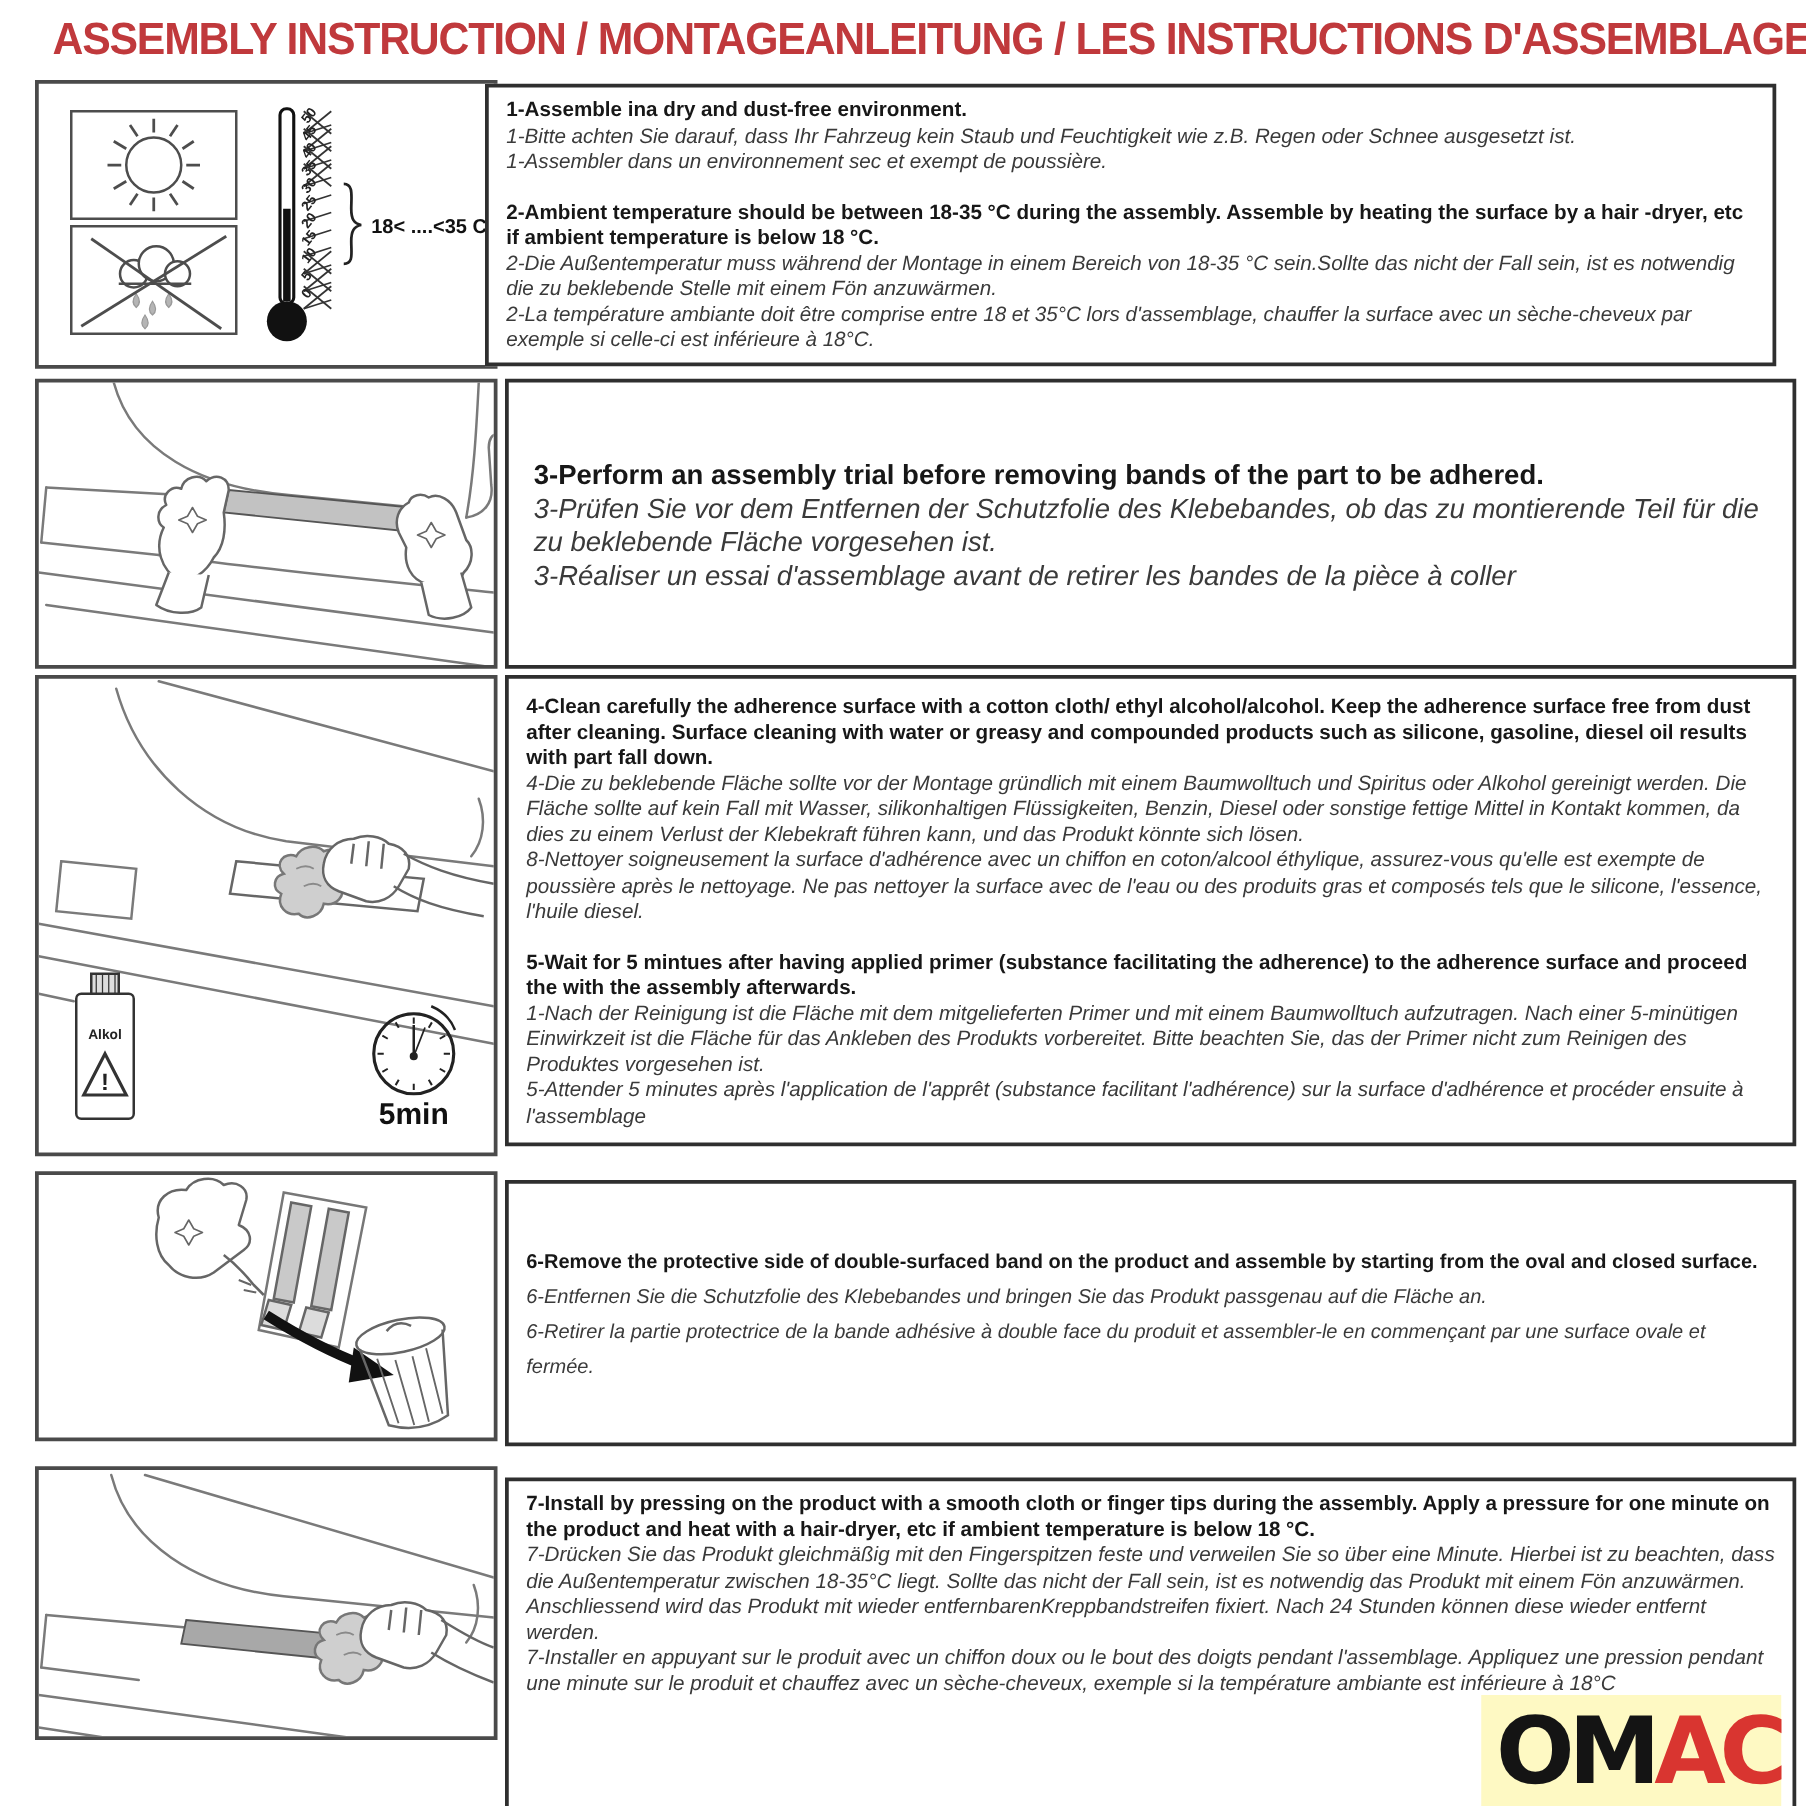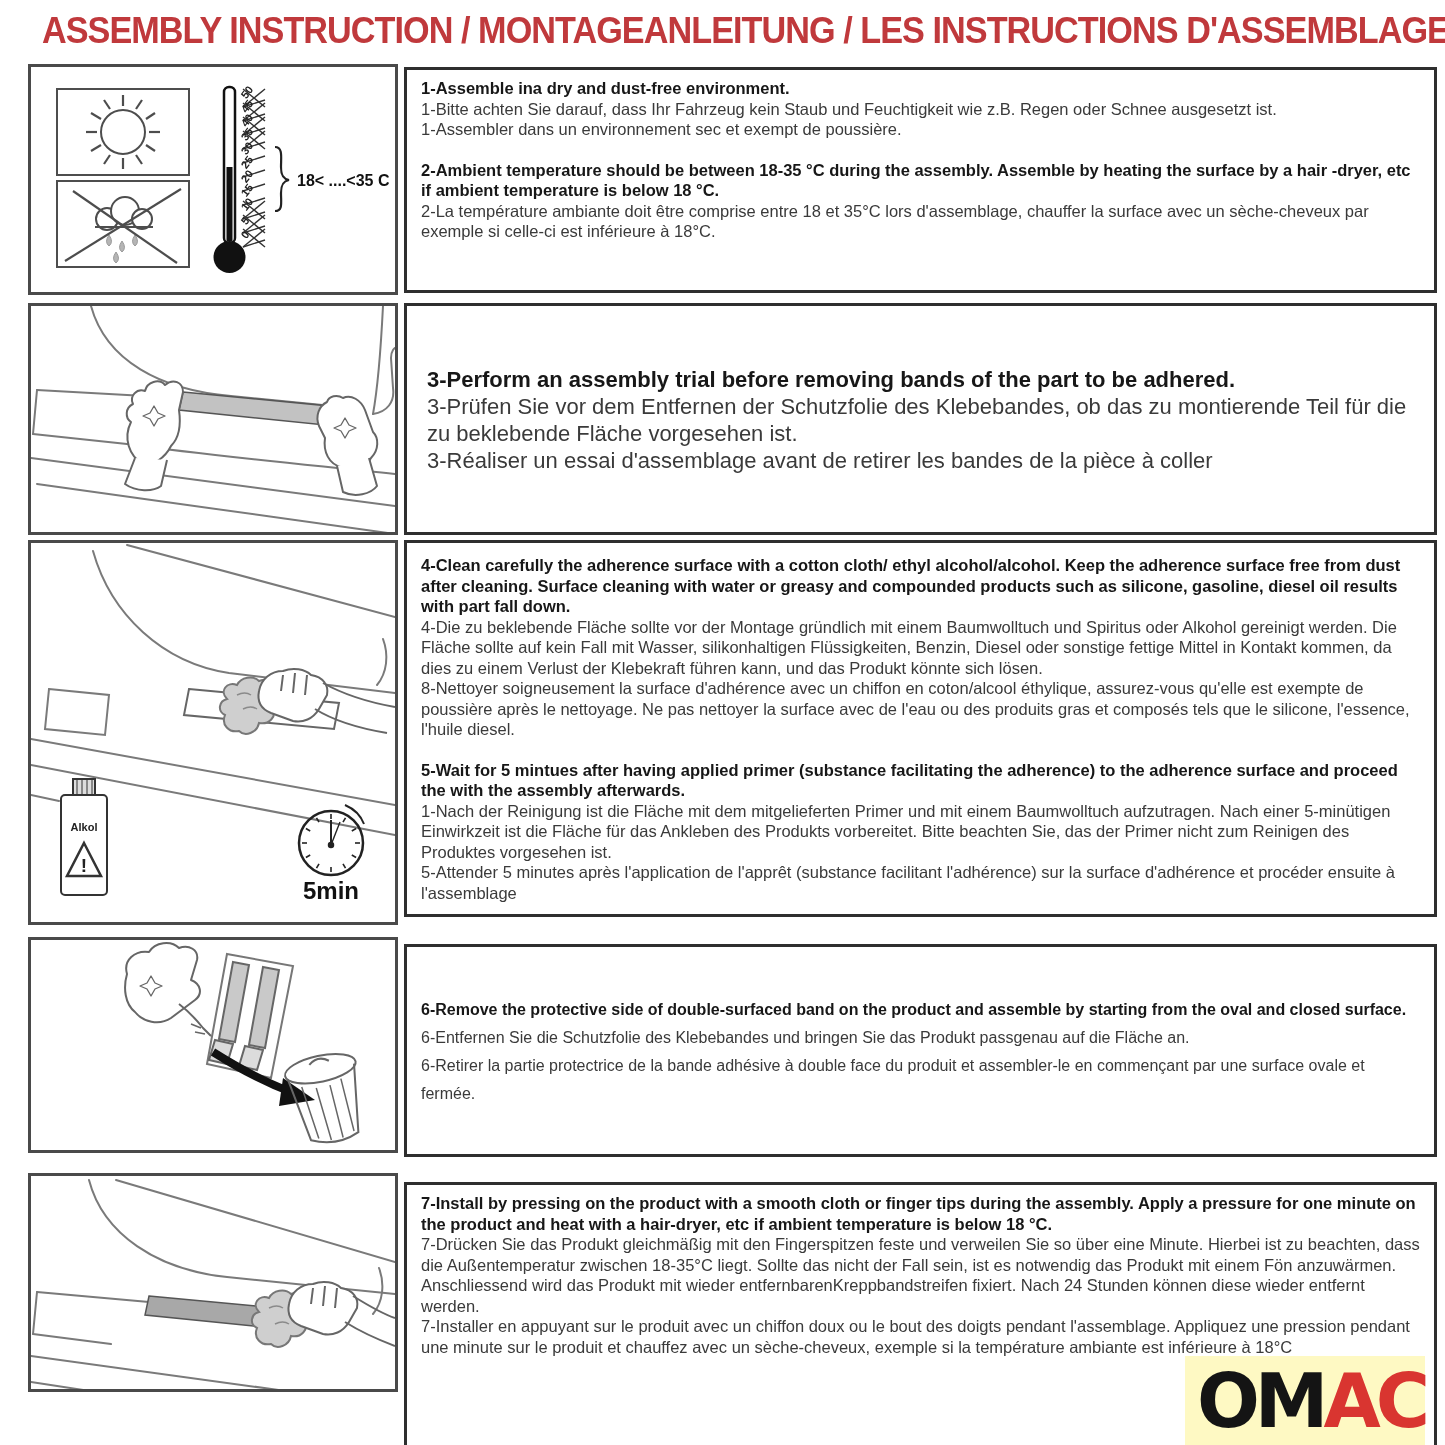--- a/index.html
+++ b/index.html
@@ -10,21 +10,21 @@
   .page-title{left:42px;top:10px;font-size:36px;font-weight:bold;color:#c0393c;
               letter-spacing:-1px;white-space:nowrap;transform:scaleX(.95);
               transform-origin:left center;}
   
   .illus-box{border:3px solid #4a4a4a;background:#fff;box-sizing:border-box;}
   .text-box{border:3px solid #2f2f2f;background:#fff;box-sizing:border-box;
             padding:8px 14px 6px 14px;}
   .text-box.vcenter{display:flex;flex-direction:column;justify-content:center;}
   .para + .para{margin-top:20px;}
   .t-en{font-weight:bold;color:#171717;}
-  .t-de,.t-fr{font-weight:normal;color:#3a3a3a;}
+  .t-de,.t-fr{font-weight:normal;color:#3a3a3a;font-style:italic;}
   .fs-s{font-size:16.5px;line-height:20.5px;}
   .fs-l{font-size:22px;line-height:27px;padding-left:20px;}
   .fs-xl{font-size:16px;line-height:28px;}
   
   .logo{left:1185px;top:1356px;width:240px;height:90px;background:#fef9c3;z-index:5;
         display:flex;align-items:center;justify-content:flex-end;
         font-family:"DejaVu Sans",sans-serif;font-weight:bold;font-size:74px;
         letter-spacing:-5px;}
   .logo .lg-black{color:#141414;}
   .logo .lg-red{color:#d93530;}
@@ -138,28 +138,29 @@
             <line x1="-2" y1="-12" x2="20" y2="6"></line>
             <line x1="20" y1="-12" x2="-2" y2="6"></line>
           </g>
       </g>
       <path d="M244,80 C252,80 250,90 250,100 C250,108 252,112 258,113 C252,114 250,118 250,126 C250,136 252,144 244,144" fill="none" stroke="#222" stroke-width="2.2"></path>
       <text x="266" y="119" font-size="16" font-weight="bold" fill="#111">18&lt; ....&lt;35 C</text>
     </g>
   </svg>
 </div>
 
-<div class="abs text-box" style="left:404px;top:67px;width:1033px;height:226px;">
+<div class="abs text-box" style="left:388px;top:67px;width:1033px;height:226px;">
   <div class="para fs-s">
     <div class="t-en">1-Assemble ina dry and dust-free environment.</div>
     <div class="t-de">1-Bitte achten Sie darauf, dass Ihr Fahrzeug kein Staub und Feuchtigkeit wie z.B. Regen oder Schnee ausgesetzt ist.</div>
     <div class="t-fr">1-Assembler dans un environnement sec et exempt de poussière.</div>
   </div>
   <div class="para fs-s">
     <div class="t-en">2-Ambient temperature should be between 18-35 °C  during the assembly. Assemble by heating the surface by a hair -dryer, etc if ambient temperature is below 18 °C.</div>
+    <div class="t-de">2-Die Außentemperatur muss während der Montage in einem Bereich von 18-35 °C  sein.Sollte das nicht der Fall sein, ist es notwendig die zu beklebende Stelle mit einem Fön anzuwärmen.</div>
     <div class="t-fr">2-La température ambiante doit être comprise entre 18 et 35°C lors d'assemblage, chauffer la surface avec un sèche-cheveux par exemple si celle-ci est inférieure à 18°C.</div>
   </div>
 </div>
 
 <div class="abs illus-box" style="left:28px;top:303px;width:370px;height:232px;">
   <svg width="364" height="226" viewBox="0 0 364 226">
     <g stroke="#7a7a7a" stroke-width="2" fill="none" stroke-linecap="round">
       <path d="M60,0 C75,55 130,84 200,90 L332,103"></path>
       <path d="M352,0 C350,40 348,75 342,108"></path>
       <path d="M342,108 C356,106 364,96 362,82 L360,52 C360,44 364,42 364,42"></path>

